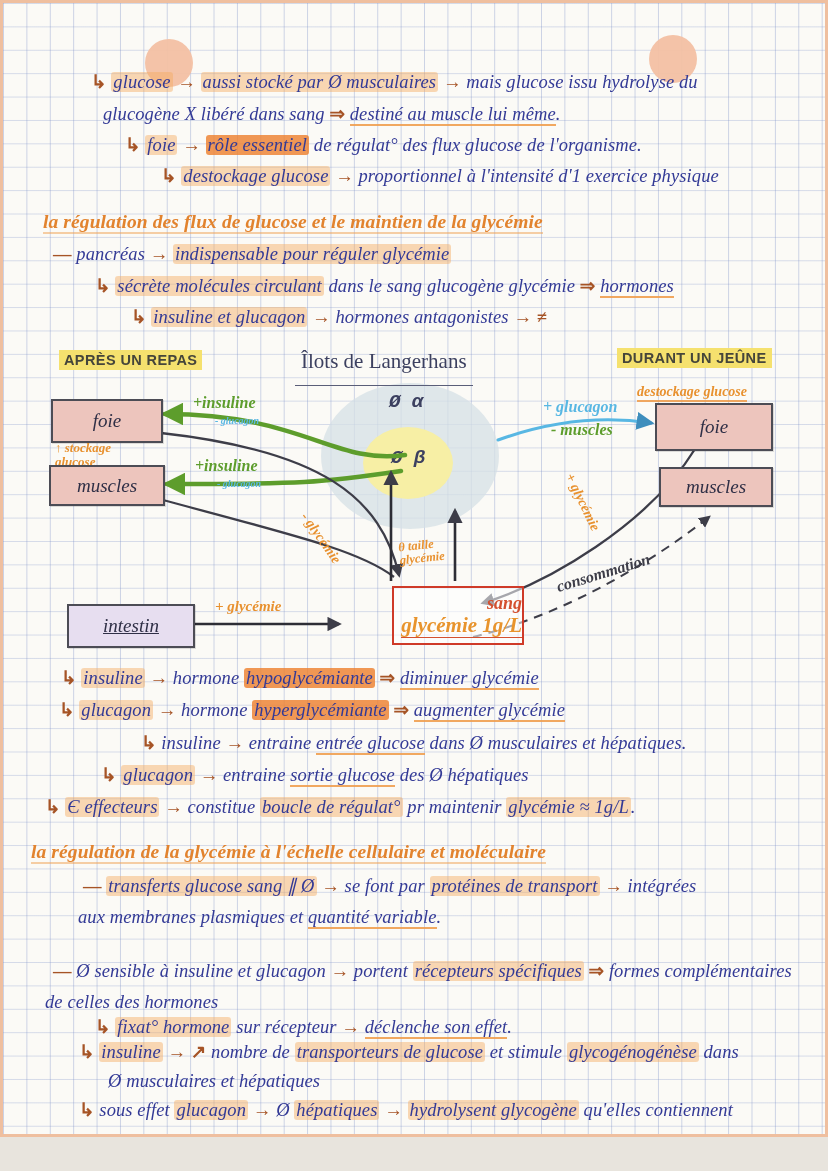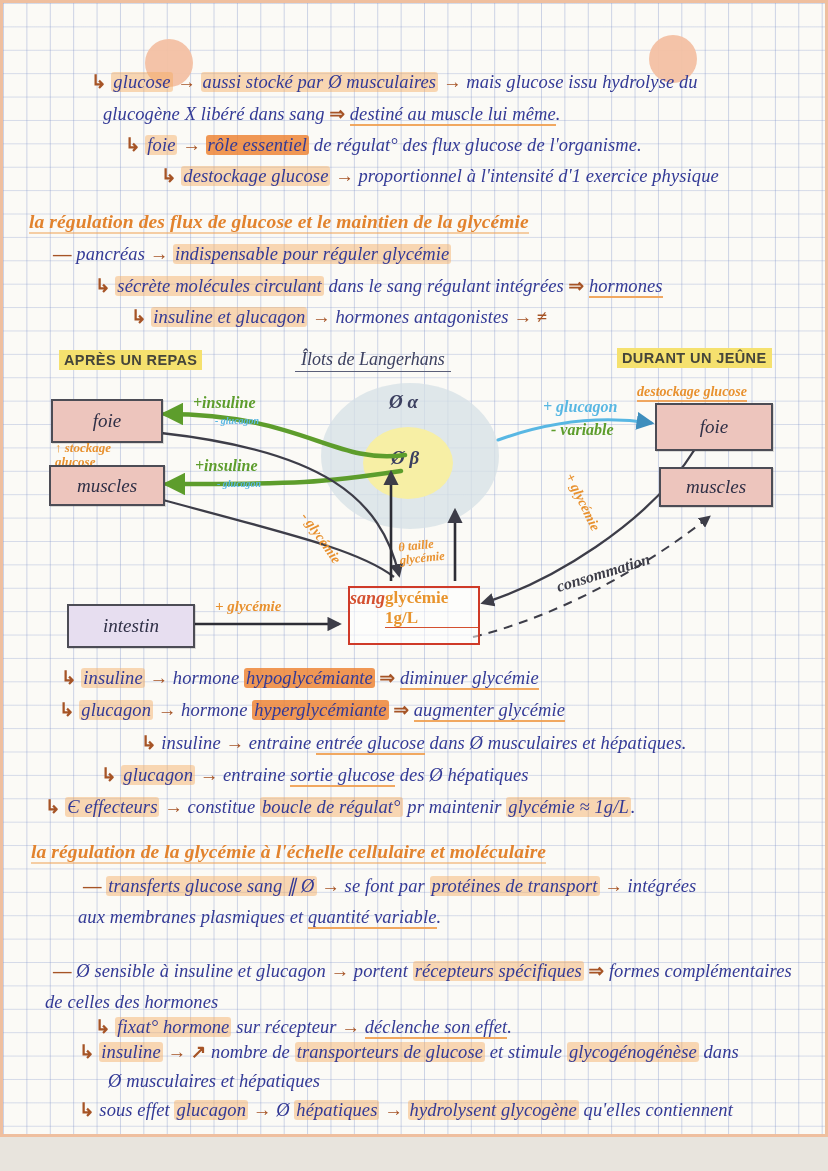--- a/index.html
+++ b/index.html
@@ -19,54 +19,54 @@
   .line span{display:inline;}
   .t{color:#333a96;}
   .m{color:#a65426;font-style:normal;font-weight:bold;}
   .hl{background:rgba(244,170,96,.45);border-radius:3px;padding:0 2px;}
   .hl2{background:rgba(237,126,44,.8);border-radius:3px;padding:0 2px;}
   .ul{border-bottom:2px solid rgba(240,158,80,.9);}
   .h{color:#e2832e;font-weight:bold;font-size:19.5px;border-bottom:2px solid rgba(240,160,80,.5);}
   
   .ytag{position:absolute;background:#f5e16e;color:#45453a;font-family:"Liberation Sans",sans-serif;
         font-weight:bold;font-size:14.5px;padding:2px 5px;letter-spacing:.4px;white-space:nowrap;margin-left:6px;}
-  .dtitle{position:absolute;font-style:italic;font-size:18px;color:#3c4060;border-bottom:1.5px solid #5a5e78;
-          white-space:nowrap;padding:0 6px 1px;}
+  .dtitle{position:absolute;font-size:21px;color:#3c4060;border-bottom:1.5px solid #5a5e78;
+          white-space:nowrap;padding:0 6px 11px;}
   .dbox{position:absolute;border:2px solid #4c4c55;background:#edc5bd;display:flex;align-items:center;
         justify-content:center;font-style:italic;font-size:19px;color:#2f2f46;box-shadow:1px 1px 0 rgba(0,0,0,.12);}
-  .dbox.lav{background:#e7def0;}
+  .dbox.lav{background:#e7def0;text-decoration:underline;}
   .sang{position:absolute;border:2.5px solid #cf3a28;background:rgba(255,255,255,.55);
-        display:flex;flex-direction:row;align-items:flex-start;justify-content:center;line-height:1.15;}
+        display:flex;flex-direction:column;align-items:flex-end;justify-content:center;line-height:1.15;margin-left:44px;}
   .sang .s1{color:#d4502f;font-style:italic;font-size:18px;font-weight:bold;}
-  .sang .s2{color:#e8942d;font-size:17px;font-weight:bold;border-bottom:1.5px solid #d4502f;}
+  .sang .s2{color:#e8942d;font-style:italic;font-size:21px;font-weight:bold;border-bottom:1.5px solid #d4502f;}
   .dlabel{position:absolute;font-style:italic;font-weight:bold;white-space:pre-line;line-height:1.05;}
   .green{color:#5d9d2c;font-size:16px;}
   .blue{color:#58b7e3;font-size:10px;}
   .olabel{color:#e8912f;font-size:14px;}
   .klabel{color:#3d3d48;font-size:16px;}
   .ell{position:absolute;border-radius:50%;}
-  .celllbl{position:absolute;font-style:italic;font-size:19px;color:#3c4060;font-weight:bold;}
+  .celllbl{position:absolute;font-style:italic;font-size:19px;color:#3c4060;font-weight:bold;font-family:Liberation Mono, monospace;}
   svg{position:absolute;left:0;top:0;}
 </style>
 </head>
 <body>
 
 <div class="page">
 
   <div class="dot" style="left:142px;top:36px;"></div>
   <div class="dot" style="left:646px;top:32px;"></div>
 
   <div>
       <div class="line" style="top: 68px; left: 88px;"><span class="m">↳ </span><span class="hl">glucose</span><span class="m"> → </span><span class="hl">aussi stocké par Ø musculaires</span><span class="m"> → </span><span class="t">mais glucose issu hydrolyse du</span></div>
       <div class="line" style="top: 100px; left: 100px;"><span class="t">glucogène X libéré dans sang </span><span class="m">⇒ </span><span class="ul">destiné au muscle lui même</span><span class="t">.</span></div>
       <div class="line" style="top: 131px; left: 122px;"><span class="m">↳ </span><span class="hl">foie</span><span class="m"> → </span><span class="hl2">rôle essentiel</span><span class="t"> de régulat° des flux glucose de l'organisme.</span></div>
       <div class="line" style="top: 162px; left: 158px;"><span class="m">↳ </span><span class="hl">destockage glucose</span><span class="m"> → </span><span class="t">proportionnel à l'intensité d'1 exercice physique</span></div>
-      <div class="line" style="top: 208px; left: 26px;"><span class="h">la régulation des flux de glucose et le maintien de la glycémie</span></div>
+      <div class="line" style="top: 208px; left: 26px; padding-left: 14px;"><span class="h">la régulation des flux de glucose et le maintien de la glycémie</span></div>
       <div class="line" style="top: 241px; left: 50px;"><span class="m">— </span><span class="t">pancréas</span><span class="m"> → </span><span class="hl">indispensable pour réguler glycémie</span></div>
-      <div class="line" style="top: 272px; left: 92px;"><span class="m">↳ </span><span class="hl">sécrète molécules circulant</span><span class="t"> dans le sang régulant intégrées </span><span class="m">⇒ </span><span class="ul">hormones</span></div>
+      <div class="line" style="top: 272px; left: 92px;"><span class="m">↳ </span><span class="hl">sécrète molécules circulant</span><span class="t"> dans le sang glucogène glycémie </span><span class="m">⇒ </span><span class="ul">hormones</span></div>
       <div class="line" style="top: 303px; left: 128px;"><span class="m">↳ </span><span class="hl">insuline et glucagon</span><span class="m"> → </span><span class="t">hormones antagonistes </span><span class="m">→ ≠</span></div>
       <div class="line" style="top: 664px; left: 58px;"><span class="m">↳ </span><span class="hl">insuline</span><span class="m"> → </span><span class="t">hormone </span><span class="hl2">hypoglycémiante</span><span class="m"> ⇒ </span><span class="ul">diminuer glycémie</span></div>
       <div class="line" style="top: 696px; left: 56px;"><span class="m">↳ </span><span class="hl">glucagon</span><span class="m"> → </span><span class="t">hormone </span><span class="hl2">hyperglycémiante</span><span class="m"> ⇒ </span><span class="ul">augmenter glycémie</span></div>
       <div class="line" style="top: 729px; left: 102px; margin-left: 36px;"><span class="m">↳ </span><span class="t">insuline</span><span class="m"> → </span><span class="t">entraine </span><span class="ul">entrée glucose</span><span class="t"> dans Ø musculaires et hépatiques.</span></div>
       <div class="line" style="top: 761px; left: 98px;"><span class="m">↳ </span><span class="hl">glucagon</span><span class="m"> → </span><span class="t">entraine </span><span class="ul">sortie glucose</span><span class="t"> des Ø hépatiques</span></div>
       <div class="line" style="top: 793px; left: 42px;"><span class="m">↳ </span><span class="hl">Є effecteurs</span><span class="m"> → </span><span class="t">constitue </span><span class="hl">boucle de régulat°</span><span class="t"> pr maintenir </span><span class="hl">glycémie ≈ 1g/L</span><span class="t">.</span></div>
       <div class="line" style="top: 838px; left: 28px;"><span class="h">la régulation de la glycémie à l'échelle cellulaire et moléculaire</span></div>
       <div class="line" style="top: 872px; left: 52px; margin-left: 28px;"><span class="m">— </span><span class="hl">transferts glucose sang ∥ Ø</span><span class="m"> → </span><span class="t">se font par </span><span class="hl">protéines de transport</span><span class="m"> → </span><span class="t">intégrées</span></div>
       <div class="line" style="top: 904px; left: 75px;"><span class="t">aux membranes plasmiques et </span><span class="ul">quantité variable</span><span class="t">.</span></div>
       <div class="line" style="top: 957px; left: 50px; text-align: center;"><span class="m">— </span><span class="t">Ø sensible à insuline et glucagon </span><span class="m">→ </span><span class="t">portent </span><span class="hl">récepteurs spécifiques</span><span class="m"> ⇒ </span><span class="t">formes complémentaires</span></div>
@@ -117,21 +117,21 @@
     <div class="dlabel olabel" style="left:52px;top:438px;font-size:13px;">↑ stockage
 glucose</div>
     <div class="dbox" style="left:46px;top:462px;width:112px;height:37px;">muscles</div>
 
     <div class="dlabel green" style="left:190px;top:392px;">+insuline</div>
     <div class="dlabel blue" style="left:212px;top:413px;">- glucagon</div>
     <div class="dlabel green" style="left:192px;top:455px;">+insuline</div>
     <div class="dlabel blue" style="left:214px;top:476px;">- glucagon</div>
 
     <div class="dlabel blue" style="left:540px;top:396px;font-size:16px;">+ glucagon</div>
-    <div class="dlabel green" style="left:548px;top:419px;">- variable</div>
+    <div class="dlabel green" style="left:548px;top:419px;">- muscles</div>
 
     <div class="dlabel olabel" style="left:634px;top:382px;border-bottom:2px solid rgba(240,158,80,.9);">destockage glucose</div>
     <div class="dbox" style="left:652px;top:400px;width:114px;height:44px;">foie</div>
     <div class="dbox" style="left:656px;top:464px;width:110px;height:36px;">muscles</div>
 
     <div class="dlabel olabel" style="left:288px;top:528px;transform:rotate(55deg);">- glycémie</div>
     <div class="dlabel olabel" style="left:548px;top:492px;transform:rotate(64deg);">+ glycémie</div>
     <div class="dlabel olabel" style="left:396px;top:536px;font-size:12.5px;transform:rotate(-6deg);">θ taille
 glycémie</div>
     <div class="dlabel klabel" style="left:552px;top:562px;transform:rotate(-17deg);">consommation</div>

